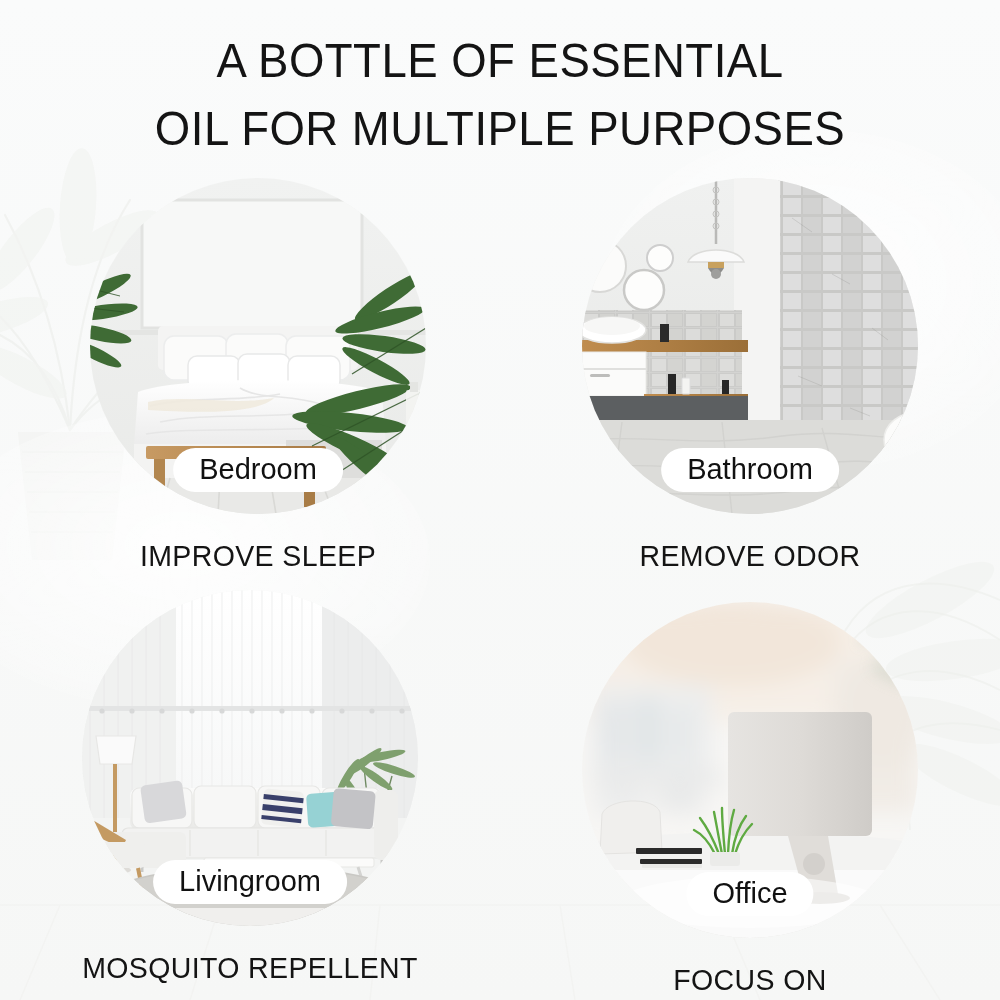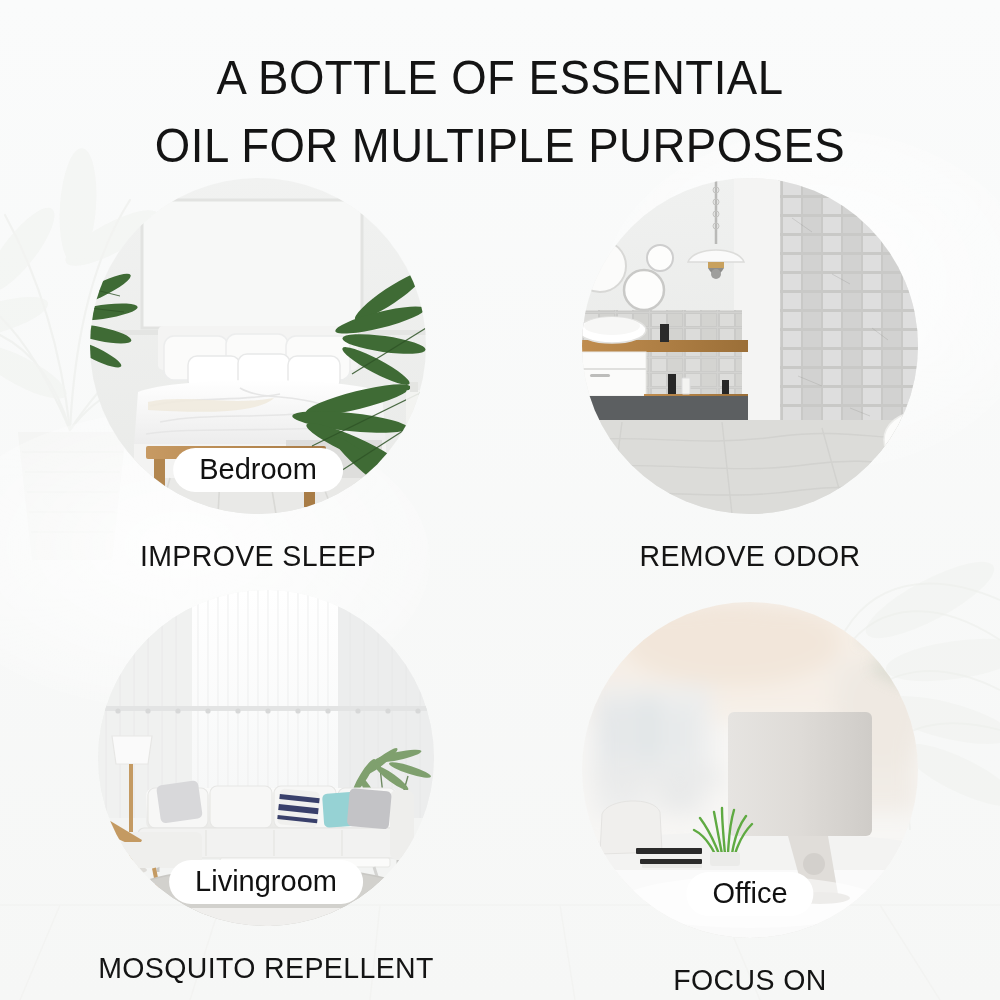--- a/index.html
+++ b/index.html
@@ -10,40 +10,40 @@
     position:relative;
     overflow:hidden;
     color:#111;
   }
 
   
   #bg-decor { position:absolute; inset:0; z-index:0; pointer-events:none; }
 
   
   .title-block {
-    position:absolute; top:43px; left:0; width:1000px; z-index:5;
+    position:absolute; top:26px; left:0; width:1000px; z-index:5;
     text-align:center;
   }
   .title-line {
     font-family:"Liberation Sans", sans-serif;
     font-size:49px;
     line-height:68px;
     font-weight:400;
     letter-spacing:0.5px;
     color:#141414;
     white-space:nowrap;
     transform: scaleX(0.93);
   }
 
   
   .grid { position:absolute; top:178px; left:0; width:1000px; z-index:4; }
   .cell { position:absolute; width:500px; }
   .cell.c0 { left:0px;   top:0px;padding-left:16px; }
   .cell.c1 { left:500px; top:0px; }
-  .cell.c2 { left:16px;   top:412px; }
+  .cell.c2 { left:0px;   top:412px; }
   .cell.c3 { left:500px; top:424px; }
 
   .circle-wrap {
     position:relative;
     width:336px; height:336px;
     margin:0 auto;
     border-radius:50%;
     overflow:hidden;
   }
   .circle-wrap svg { display:block; width:336px; height:336px; }
@@ -344,20 +344,21 @@
         <g opacity="0.45" stroke="#c6c6c3" stroke-width="1.4" fill="none">
           <path d="M0 262 C 60 256, 120 270, 200 258 C 260 250, 310 264, 336 258"></path>
           <path d="M0 290 C 80 282, 150 298, 230 286 C 290 278, 320 290, 336 286"></path>
           <path d="M0 316 C 70 310, 140 324, 220 312 C 280 304, 320 316, 336 312"></path>
           <path d="M40 244 L 28 336 M140 244 L 150 336 M240 250 L 264 336"></path>
         </g>
 
         <path d="M308 240 C 336 238, 348 262, 340 290 L 336 290 L 336 240 Z" fill="#fbfbfa"></path>
         <ellipse cx="336" cy="262" rx="34" ry="28" fill="#fcfcfb" stroke="#ededeb" stroke-width="1.5"></ellipse>
       </svg>
+      <div class="pill">Bathroom</div>
     </div>
     <div class="caption">REMOVE ODOR</div>
   </div>
 
   <div class="cell c2">
     <div class="circle-wrap">
       <svg viewBox="0 0 336 336">
         <defs>
           <linearGradient id="lvWin" x1="0" y1="0" x2="0" y2="1">
             <stop offset="0" stop-color="#ffffff"></stop>

